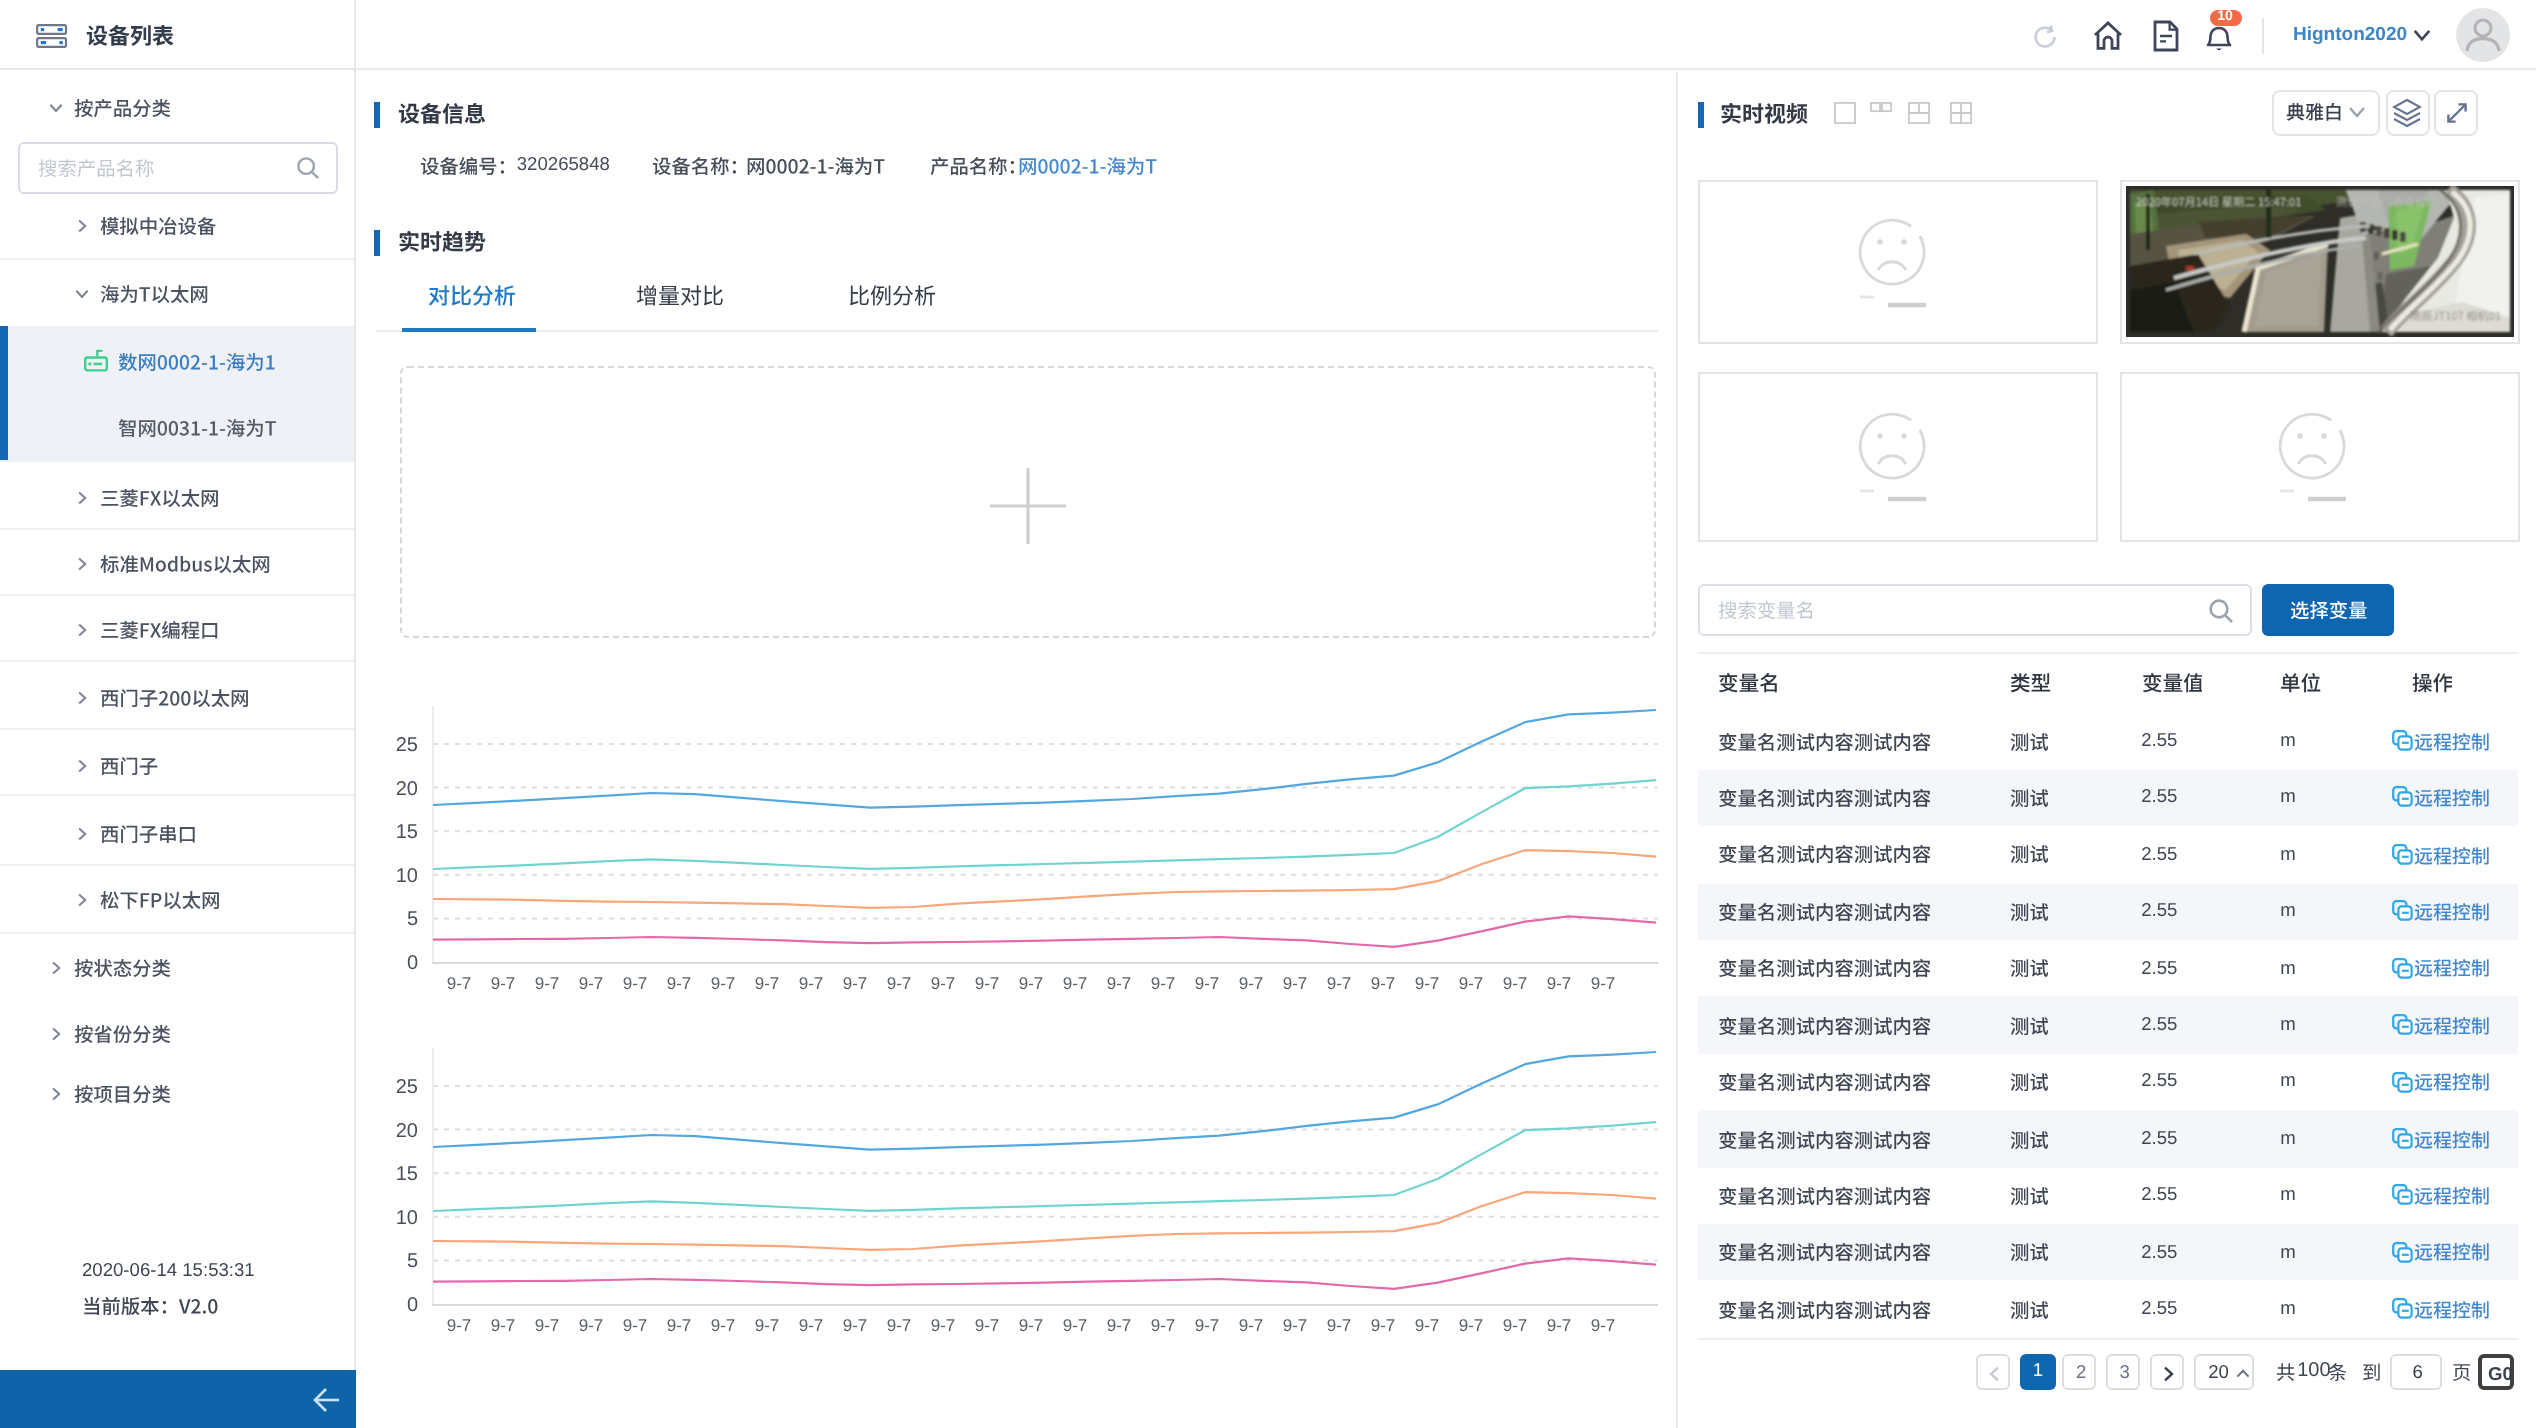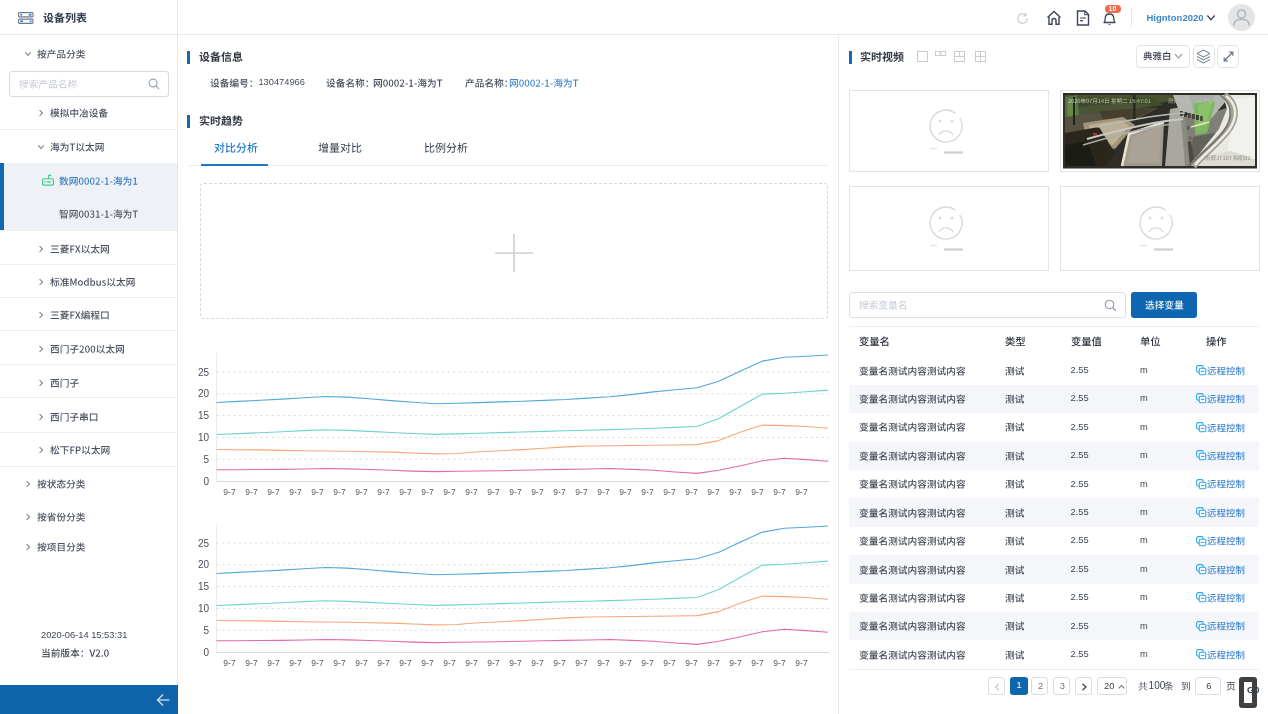--- a/index.html
+++ b/index.html
@@ -432,21 +432,21 @@
     <use href="#g69" x="2000"></use>
     <use href="#g70" x="3000"></use>
   </svg>
 <svg style="position:absolute;left:210.4px;top:77.6px;" width="48.50" height="11.15" viewBox="0 -900 5000 1150" fill="#454d59">
     <use href="#g19" x="0"></use>
     <use href="#g20" x="1000"></use>
     <use href="#g46" x="2000"></use>
     <use href="#g71" x="3000"></use>
     <use href="#g66" x="4000"></use>
   </svg>
-<div style="position:absolute;left:258.4px;top:74.8px;height:15px;line-height:15px;font-size:9.3px;color:#454d59;font-weight:400;letter-spacing:0;white-space:nowrap;">130474966</div>
+<div style="position:absolute;left:258.4px;top:74.8px;height:15px;line-height:15px;font-size:9.3px;color:#454d59;font-weight:400;letter-spacing:0;white-space:nowrap;">320265848</div>
 <svg style="position:absolute;left:325.6px;top:77.6px;" width="48.50" height="11.15" viewBox="0 -900 5000 1150" fill="#454d59">
     <use href="#g19" x="0"></use>
     <use href="#g20" x="1000"></use>
     <use href="#g72" x="2000"></use>
     <use href="#g73" x="3000"></use>
     <use href="#g66" x="4000"></use>
   </svg>
 <svg style="position:absolute;left:373.0px;top:77.6px;" width="69.60" height="11.15" viewBox="0 -900 7175 1150" fill="#454d59">
     <use href="#g26" x="0"></use>
     <use href="#g28" x="1000"></use>
@@ -1156,14 +1156,14 @@
   </svg>
 <svg style="position:absolute;left:1181.4px;top:680.9px;" width="9.70" height="11.15" viewBox="0 -900 1000 1150" fill="#3f4651">
     <use href="#g113" x="0"></use>
   </svg>
 <div style="position:absolute;left:1195.0px;top:676.8px;width:25.8px;height:18px;background:#fff;border:1px solid #d9dce1;border-radius:3px">
     <div style="position:absolute;left:12.9px;transform:translateX(-50%);top:1.3px;height:15px;line-height:15px;font-size:9.3px;color:#39404c;font-weight:400;letter-spacing:0;white-space:nowrap;">6</div>
   </div>
 <svg style="position:absolute;left:1226.3px;top:680.9px;" width="9.70" height="11.15" viewBox="0 -900 1000 1150" fill="#3f4651">
     <use href="#g114" x="0"></use>
   </svg>
-<div style="position:absolute;left:1239.4px;top:676.8px;width:17.7px;height:31px;background:#fff;border:5px solid #404040;border-radius:3px">
+<div style="position:absolute;left:1239.4px;top:676.8px;width:17.7px;height:18px;background:#fff;border:2px solid #404040;border-radius:3px">
     <div style="position:absolute;left:8.8px;transform:translateX(-50%);top:1.3px;height:15px;line-height:15px;font-size:9.3px;color:#39404c;font-weight:700;letter-spacing:0;white-space:nowrap;">G0</div>
   </div>
 </body></html>

